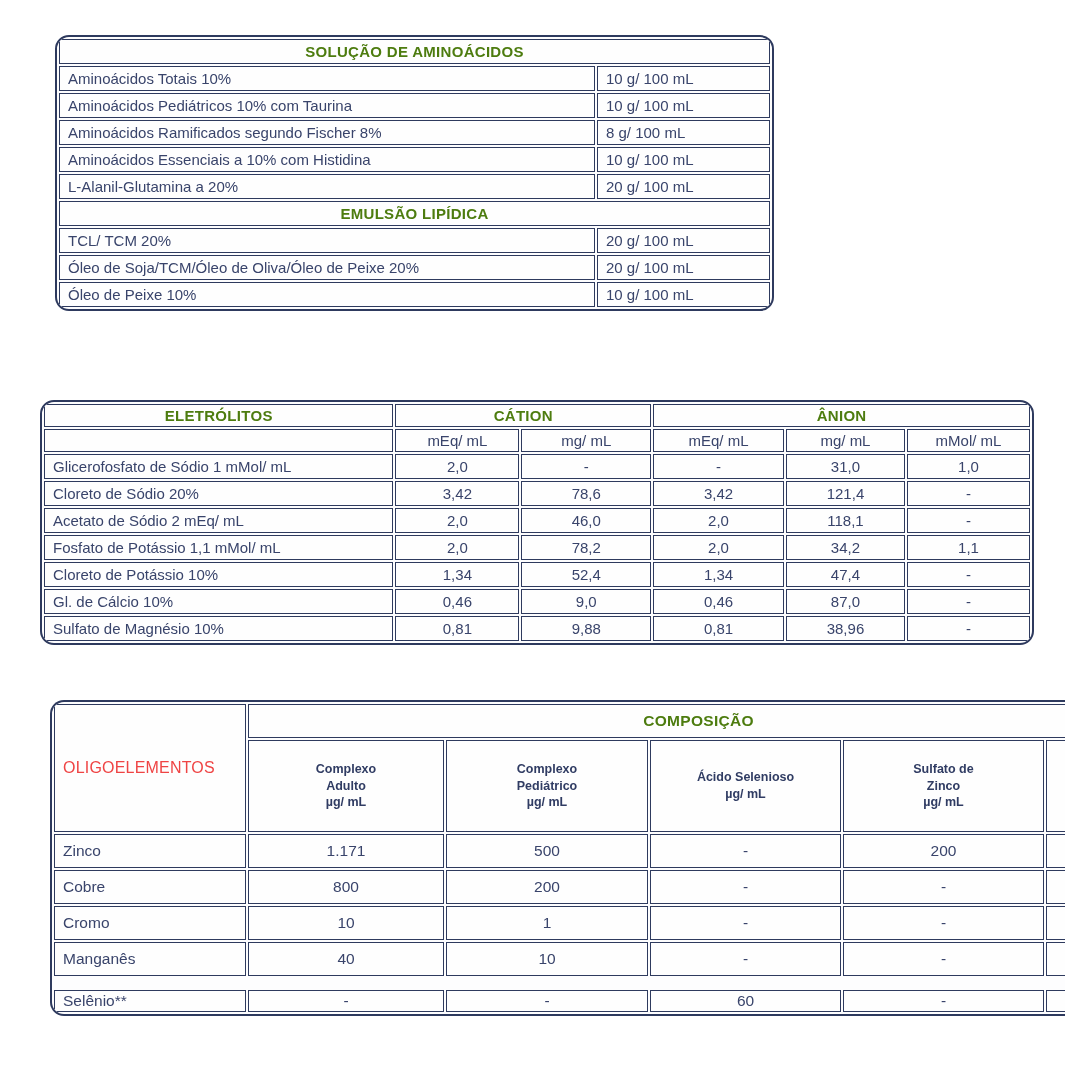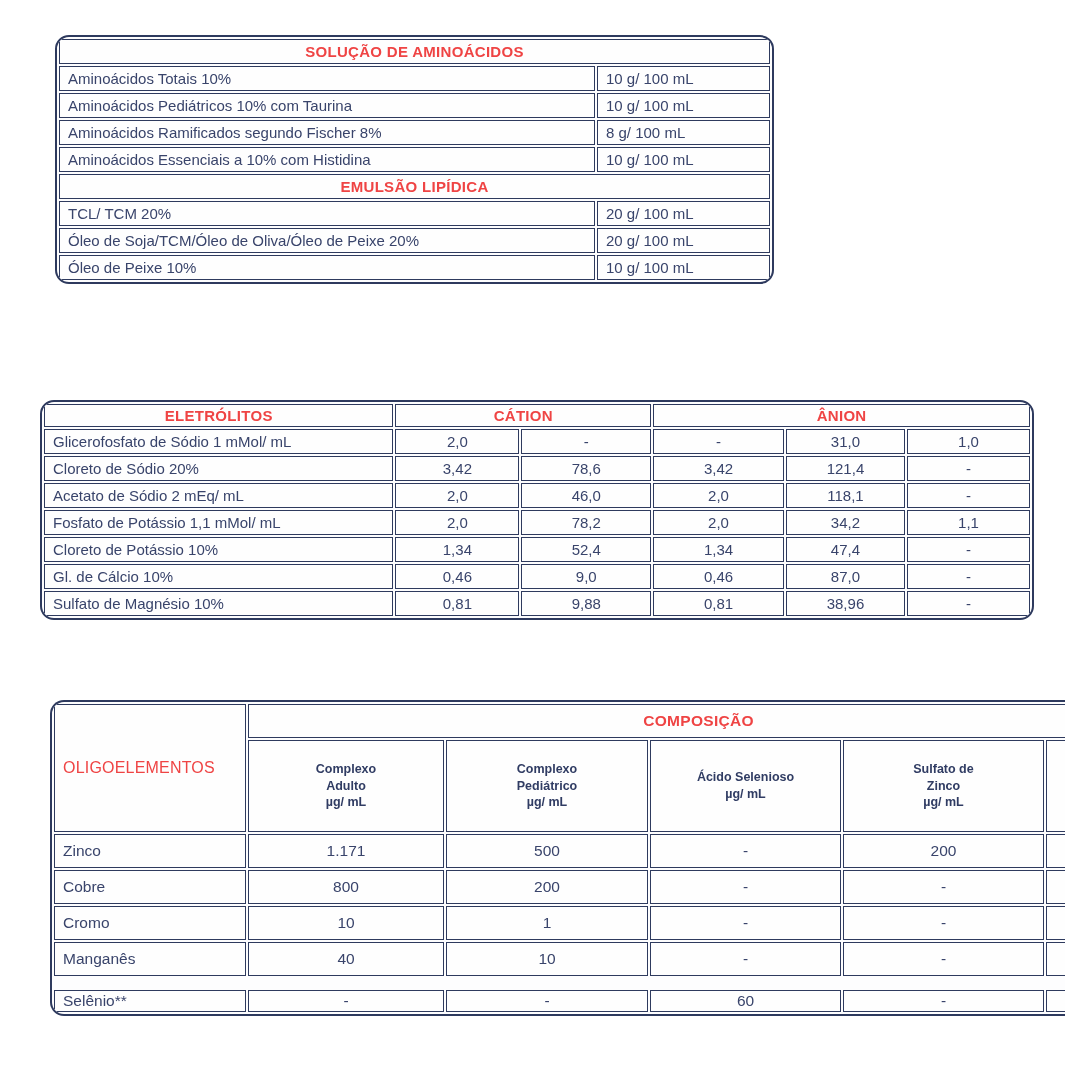--- a/index.html
+++ b/index.html
@@ -13,21 +13,21 @@
     position:absolute;background:#fdfdfe;
     border:2px solid #2e3a5e;border-radius:14px;overflow:hidden;
   }
   table{border-collapse:separate;border-spacing:2px;table-layout:fixed;width:100%;}
   td,th{
     border:1.5px solid #2e3a5e;box-sizing:border-box;
     vertical-align:middle;padding:1px 8px;overflow:hidden;
     font-size:15px;white-space:nowrap;background:#fefefe;
     font-weight:normal;text-align:left;
   }
-  .sec-hd{font-weight:bold;text-align:center;font-size:15px;letter-spacing:.3px;color:#ef4444;}
+  .sec-hd{font-weight:bold;text-align:center;font-size:15px;letter-spacing:.3px;color:#4d7c0f;}
   .num{text-align:center;}
   
   #t1{left:55px;top:35px;width:715px;}
   #t1 td{height:25px;}
   
   #t2{left:40px;top:400px;width:990px;}
   #t2 td{height:25px;}
   #t2 .hd-row td{height:23px;}
   
   #t3{left:50px;top:700px;width:1013px;border-right:none;border-top-right-radius:0;border-bottom-right-radius:0;}
@@ -65,20 +65,24 @@
     </tr>
     <tr>
       <td>Aminoácidos Ramificados segundo Fischer 8%</td>
       <td>8 g/ 100 mL</td>
     </tr>
     <tr>
       <td>Aminoácidos Essenciais a 10% com Histidina</td>
       <td>10 g/ 100 mL</td>
     </tr>
     <tr>
+      <td>L-Alanil-Glutamina a 20%</td>
+      <td>20 g/ 100 mL</td>
+    </tr>
+    <tr>
       <td colspan="2" class="sec-hd">EMULSÃO LIPÍDICA</td>
     </tr>
     <tr>
       <td>TCL/ TCM 20%</td>
       <td>20 g/ 100 mL</td>
     </tr>
     <tr>
       <td>Óleo de Soja/TCM/Óleo de Oliva/Óleo de Peixe 20%</td>
       <td>20 g/ 100 mL</td>
     </tr>
@@ -99,20 +103,28 @@
       <col style="width:13.4%">
         <col style="width:12.2%">
         <col style="width:12.6%">
     </colgroup>
     <tbody>
         <tr class="hd-row">
       <td class="sec-hd">ELETRÓLITOS</td>
       <td colspan="2" class="sec-hd">CÁTION</td>
       <td colspan="3" class="sec-hd">ÂNION</td>
     </tr>
+    <tr class="hd-row">
+      <td></td>
+      <td class="num">mEq/ mL</td>
+      <td class="num">mg/ mL</td>
+      <td class="num">mEq/ mL</td>
+      <td class="num">mg/ mL</td>
+      <td class="num">mMol/ mL</td>
+    </tr>
     <tr>
       <td>Glicerofosfato de Sódio 1 mMol/ mL</td>
       <td class="num">2,0</td>
       <td class="num">-</td>
       <td class="num">-</td>
       <td class="num">31,0</td>
       <td class="num">1,0</td>
     </tr>
     <tr>
       <td>Cloreto de Sódio 20%</td>

